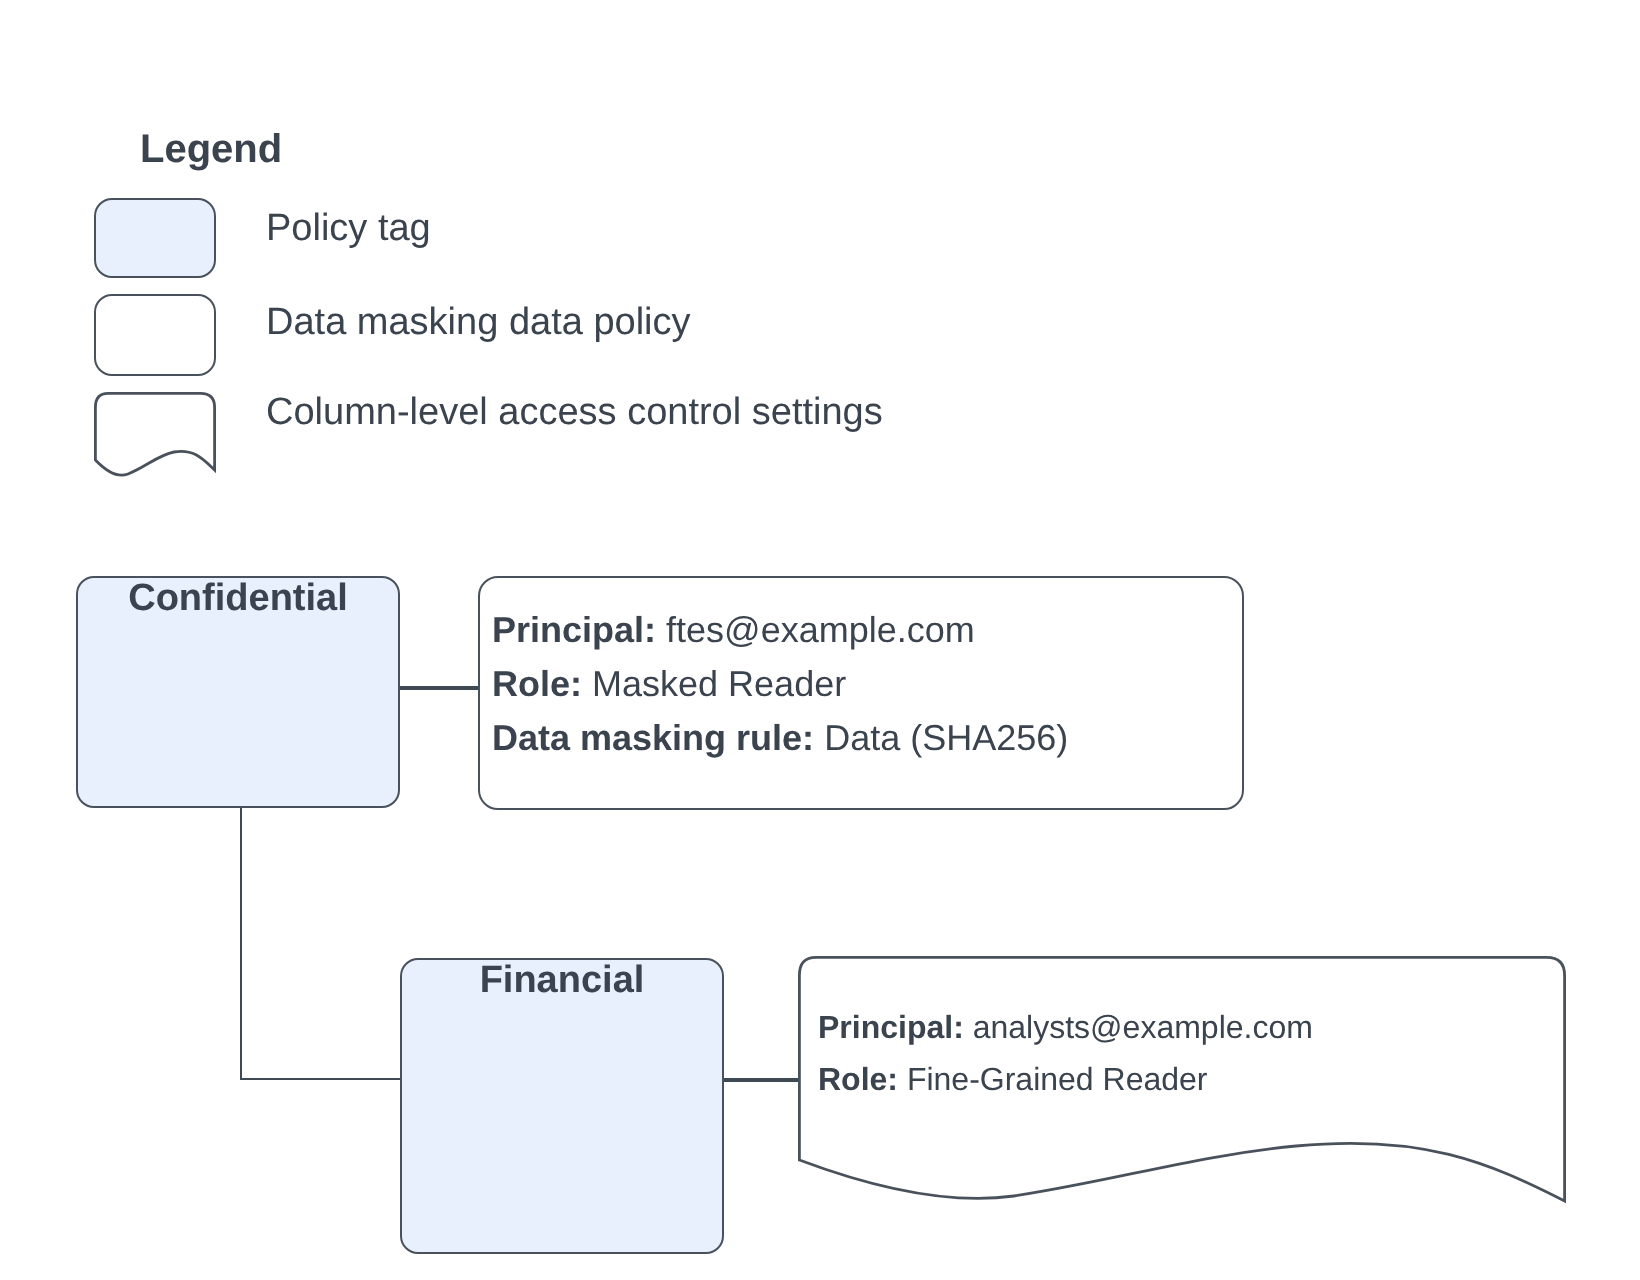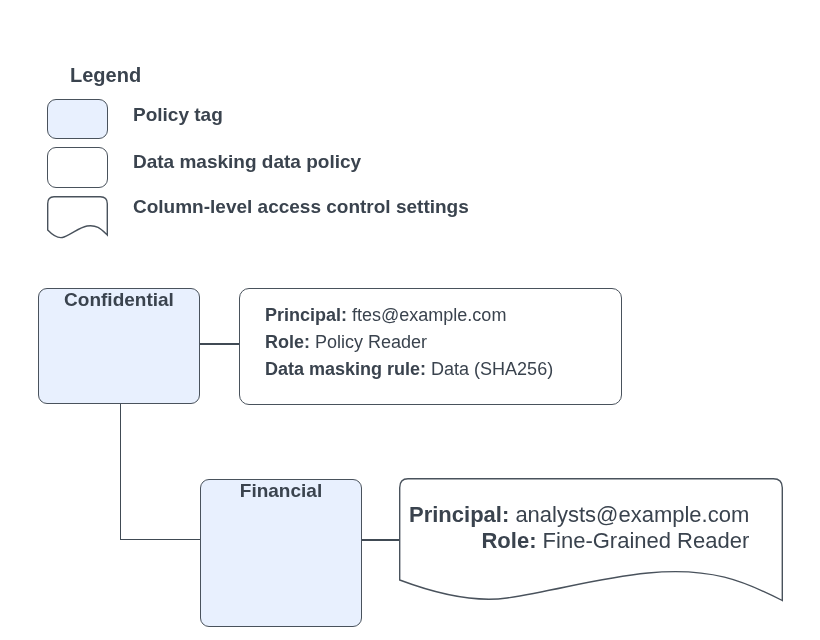--- a/index.html
+++ b/index.html
@@ -30,21 +30,21 @@
     width: 61px; height: 40px;
     border: 1.4px solid #49525c;
     border-radius: 9px;
     box-sizing: border-box;
   }
   .swatch-blue { background: #e8f0fe; }
   .swatch-white { background: #ffffff; }
   .legend-label {
     left: 133px;
     font-size: 19px;
-    font-weight: bold;
+    font-weight: normal;
     line-height: 22px;
     white-space: nowrap;
   }
 
   
   .node {
     background: #e8f0fe;
     border: 1.4px solid #49525c;
     border-radius: 9px;
     box-sizing: border-box;
@@ -55,33 +55,32 @@
     font-weight: bold;
   }
   .policy-box {
     background: #ffffff;
     border: 1.4px solid #49525c;
     border-radius: 10px;
     box-sizing: border-box;
     display: flex;
     flex-direction: column;
     justify-content: center;
-    padding: 0 8px 8px 25px;
+    padding: 0 8px 8px 6px;
     font-size: 18px;
     line-height: 27px;
   }
   .policy-line { white-space: nowrap; }
   .field-label { font-weight: bold; }
 
   .connector { background: #404a54; }
 
   .doc-text {
-    font-size: 22px;
+    font-size: 16px;
     line-height: 26px;
-    text-align: right;
   }
   .doc-shape svg { display: block; }
 </style>
 </head>
 <body>
 
 <div class="canvas">
 
   <div class="abs legend-title">Legend</div>
 
@@ -106,21 +105,21 @@
   <div class="abs connector" style="left:119.7px; top:404px; width:1.6px; height:135.5px;"></div>
   <div class="abs connector" style="left:119.7px; top:538.5px; width:81px; height:1.6px;"></div>
   <div class="abs connector" style="left:362px; top:539px; width:37px; height:1.6px;"></div>
 
   <div class="abs node" style="left:38px; top:288px; width:162px; height:116px;">
     <span>Confidential</span>
   </div>
 
   <div class="abs policy-box" style="left:239px; top:288px; width:383px; height:117px;">
     <div class="policy-line"><span class="field-label">Principal:</span> <span>ftes@example.com</span></div>
-    <div class="policy-line"><span class="field-label">Role:</span> <span>Policy Reader</span></div>
+    <div class="policy-line"><span class="field-label">Role:</span> <span>Masked Reader</span></div>
     <div class="policy-line"><span class="field-label">Data masking rule:</span> <span>Data (SHA256)</span></div>
   </div>
 
   <div class="abs node" style="left:200px; top:479px; width:162px; height:148px;">
     <span>Financial</span>
   </div>
 
   <div class="abs doc-shape" style="left:399px; top:477.5px;">
     <svg width="384" height="125" viewBox="0 0 384 125">
       <path d="M 9 0.7 L 374.3 0.7 Q 383.3 0.7 383.3 9.7 L 383.3 122.5

